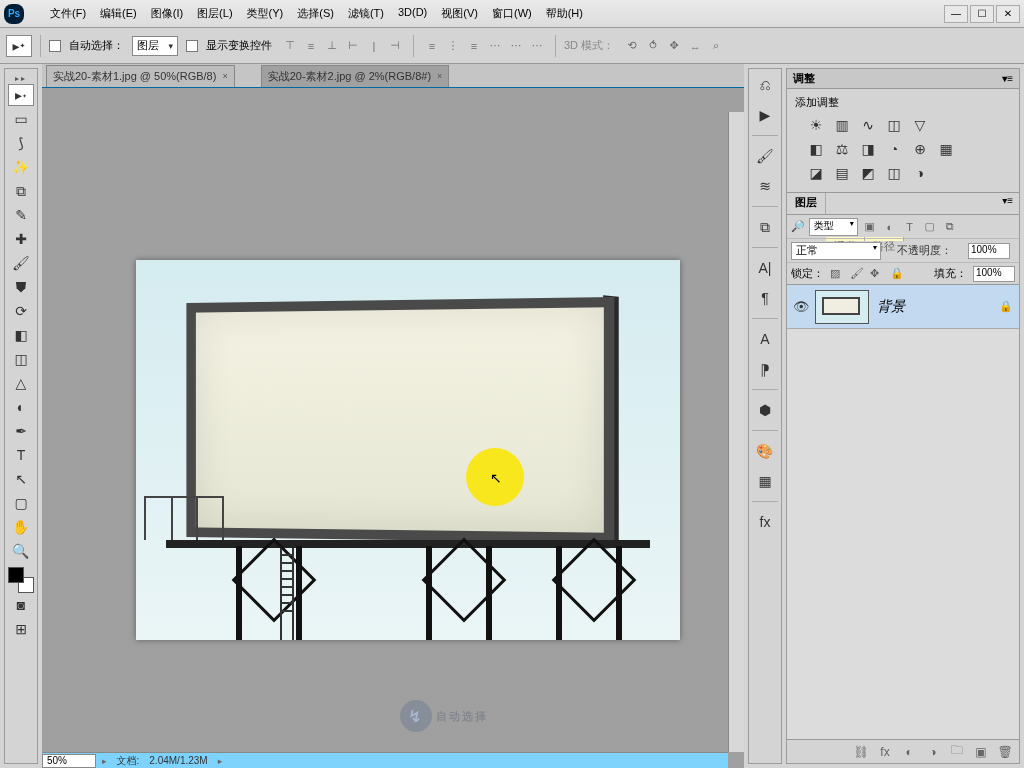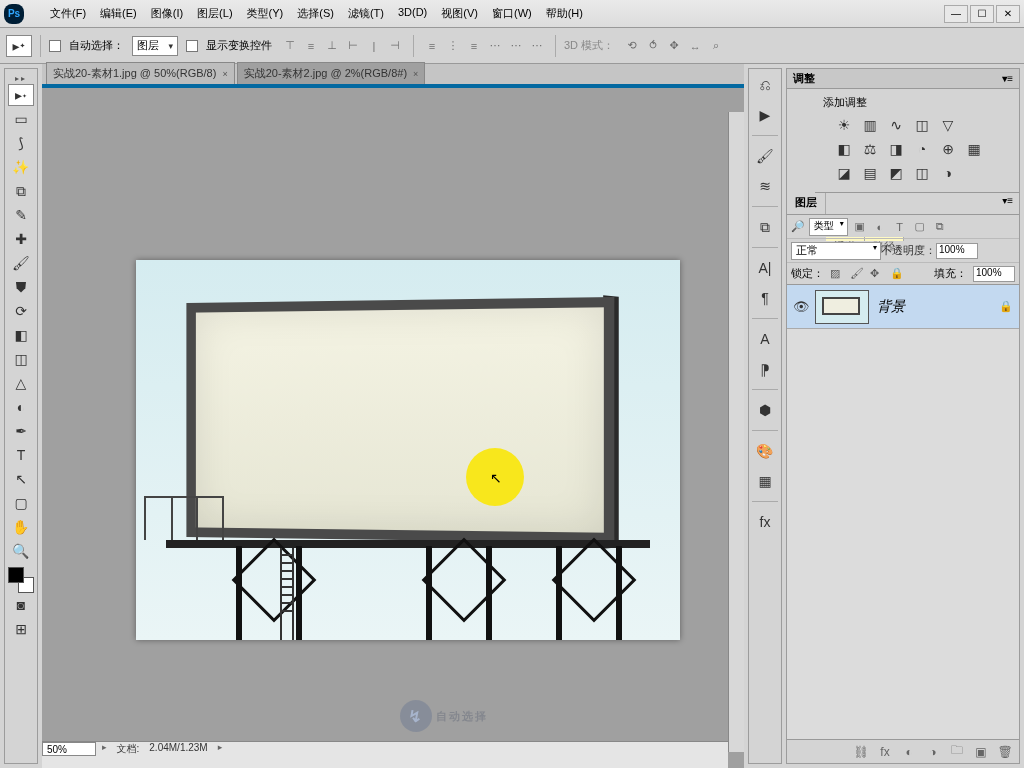--- a/index.html
+++ b/index.html
@@ -19,26 +19,26 @@
 .tool-icons-group span { width: 20px; height: 20px; border: 1px solid transparent; display: flex; align-items: center; justify-content: center; }
 .main-area { display: flex; height: calc(100% - 64px); }
 .left-tools { width: 34px; background: #d4d4d4; border-right: 1px solid #999; margin: 4px 4px 4px 4px; border: 1px solid #9c9c9c; display: flex; flex-direction: column; align-items: center; padding: 4px 0; }
 .left-tools .collapse { width: 100%; height: 10px; display: flex; align-items: center; justify-content: center; color: #555; font-size: 8px; letter-spacing: 2px; }
 .tool-btn { width: 26px; height: 22px; display: flex; align-items: center; justify-content: center; margin: 1px 0; font-size: 14px; color: #333; position: relative; }
 .tool-btn.selected { background: #fff; border: 1px solid #888; }
 .swatch-box { width: 26px; height: 26px; position: relative; margin-top: 4px; }
 .swatch-bg { position: absolute; width: 16px; height: 16px; bottom: 0; right: 0; background: #fff; border: 1px solid #555; }
 .swatch-fg { position: absolute; width: 16px; height: 16px; top: 0; left: 0; background: #000; border: 1px solid #555; }
 .canvas-area { flex: 1; background: #a0a0a0; position: relative; display: flex; flex-direction: column; }
-.tabs-row { height: 24px; background: #c5c5c5; display: flex; align-items: flex-end; padding-left: 4px; border-bottom: 4px solid #0369a1; }
+.tabs-row { height: 24px; background: #c5c5c5; display: flex; align-items: center; padding-left: 4px; border-bottom: 1px solid #0369a1; gap: 24px; }
 .tab { height: 22px; padding: 0 6px; background: #bdbdbd; border: 1px solid #888; border-bottom: none; display: flex; align-items: center; gap: 6px; margin-right: 2px; font-size: 10px; color: #333; }
 .tab.active { background: #a0a0a0; }
 .tab .x { font-size: 9px; color: #555; }
 .viewport { flex: 1; position: relative; overflow: hidden; background: #a0a0a0; }
-.scroller-h { position: absolute; bottom: 0; left: 0; right: 16px; height: 27px; background: #e5e5e5; border-top: 1px solid #888; display: flex; align-items: flex-start; }
+.scroller-h { position: absolute; bottom: 0; left: 0; right: 16px; height: 16px; background: #7dd3fc; border-top: 1px solid #888; display: flex; align-items: center; }
 .scroller-v { position: absolute; top: 24px; right: 0; bottom: 16px; width: 16px; background: #d8d8d8; border-left: 1px solid #888; }
 .zoom-field { width: 54px; height: 14px; background: #fff; border: 1px solid #888; font-size: 10px; padding: 0 4px; }
 .status-text { font-size: 10px; padding: 0 10px; color: #333; }
 .canvas-doc { position: absolute; left: 94px; top: 172px; width: 544px; height: 380px; background: #e0eff2; box-shadow: 0 0 6px rgba(0,0,0,0.4); overflow: hidden; }
 .sky { position: absolute; inset: 0; background: linear-gradient(#d5ecf0, #eaf5f6); }
 .billboard-frame { position: absolute; left: 44px; top: 40px; width: 430px; height: 240px; background: linear-gradient(#f4f3e3, #e6e6d4); border: 10px solid #4a4a4a; transform: perspective(900px) rotateY(-6deg); box-shadow: inset 0 0 40px rgba(0,0,0,0.1); }
 .billboard-side { position: absolute; right: 60px; top: 36px; width: 18px; height: 252px; background: #2a2a2a; transform: perspective(900px) rotateY(30deg); }
 .struts { position: absolute; left: 30px; top: 278px; right: 30px; height: 106px; }
 .leg { position: absolute; bottom: -4px; width: 6px; background: #111; }
 .cross { position: absolute; width: 60px; height: 60px; border: 3px solid #111; transform: rotate(45deg); }
@@ -48,33 +48,33 @@
 .railing::after { content:""; position:absolute; left:66%; top:0; bottom:0; width:2px; background:#444;}
 .ladder { position: absolute; top: 288px; left: 144px; width: 14px; height: 92px; border-left: 2px solid #333; border-right: 2px solid #333; }
 .ladder span { display: block; height: 8px; border-bottom: 2px solid #333; }
 .yellow-circle { position: absolute; left: 330px; top: 188px; width: 58px; height: 58px; border-radius: 50%; background: #f8e71c; }
 .cursor-arrow { position: absolute; left: 354px; top: 210px; font-size: 14px; color: #000; }
 .right-strip { width: 34px; background: #d4d4d4; margin: 4px 0 4px 4px; border: 1px solid #9c9c9c; display: flex; flex-direction: column; align-items: center; padding-top: 4px; gap: 6px; }
 .right-strip .sep { width: 80%; height: 1px; background: #aaa; margin: 2px 0; }
 .right-panels { width: 234px; background: #d4d4d4; margin: 4px 4px 4px 4px; border: 1px solid #9c9c9c; display: flex; flex-direction: column; }
 .panel-header { height: 20px; background: #c8c8c8; border-bottom: 1px solid #999; display: flex; align-items: center; padding: 0 6px; font-size: 11px; font-weight: bold; }
 .panel-header .menu { margin-left: auto; font-size: 10px; }
-.adjustments-area { padding: 6px 8px 10px 8px; border-bottom: 1px solid #999; margin-left: 28px; }
+.adjustments-area { padding: 6px 8px 10px 8px; border-bottom: 1px solid #999; }
 .adj-label { font-size: 11px; margin-bottom: 6px; }
 .adj-icons { display: flex; flex-wrap: wrap; gap: 8px; padding-left: 12px; }
 .adj-icons span { width: 18px; height: 18px; display: flex; align-items: center; justify-content: center; font-size: 14px; color: #333; }
 .layers-tabs { display: flex; height: 22px; border-bottom: 1px solid #999; }
 .layers-tabs .ltab { padding: 2px 8px; font-size: 11px; border-right: 1px solid #aaa; }
 .layers-tabs .ltab.active { background: #d4d4d4; font-weight: bold; }
 .layers-tabs .ltab.inactive { background: #fef9c3; color: #666; margin-top: 44px; }
 .layer-filter-row { height: 24px; display: flex; align-items: center; padding: 0 4px; gap: 4px; border-bottom: 1px solid #bbb; }
-.filter-select { height: 18px; background: #fff; border: 1px solid #999; padding: 0 13px 0 4px; font-size: 10px; position: relative; }
+.filter-select { height: 18px; background: #fff; border: 1px solid #999; padding: 0 23px 0 4px; font-size: 10px; position: relative; }
 .filter-select::after { content: "▾"; position: absolute; right: 3px; font-size: 8px; }
 .filter-icon { width: 16px; height: 16px; display: flex; align-items: center; justify-content: center; color: #666; font-size: 11px; }
-.blend-row { height: 24px; display: flex; align-items: center; padding: 0 4px; gap: 0; border-bottom: 1px solid #bbb; }
+.blend-row { height: 24px; display: flex; align-items: center; padding: 0 4px; gap: 16px; border-bottom: 1px solid #bbb; }
 .blend-select { flex: 0 0 90px; height: 18px; background: #fff; border: 1px solid #999; padding: 0 4px; font-size: 11px; position: relative; }
 .blend-select::after { content: "▾"; position: absolute; right: 3px; font-size: 8px; }
 .opacity-label { font-size: 11px; color: #333; }
 .pct-box { width: 42px; height: 16px; background: #fff; border: 1px solid #999; font-size: 10px; padding: 0 2px; }
 .lock-row { height: 22px; display: flex; align-items: center; padding: 0 4px; gap: 6px; border-bottom: 1px solid #999; font-size: 11px; }
 .lock-row .lockicon { width: 14px; height: 14px; color: #555; font-size: 11px; }
 .layers-list { flex: 1; background: #dcdcdc; overflow: auto; }
 .layer-row { height: 44px; display: flex; align-items: center; padding: 0 6px; background: #c3d9f0; border-bottom: 1px solid #aaa; gap: 8px; }
 .eye { width: 14px; font-size: 13px; color: #333; }
 .thumb { width: 54px; height: 34px; background: #d5ecf0; border: 1px solid #555; position: relative; }

